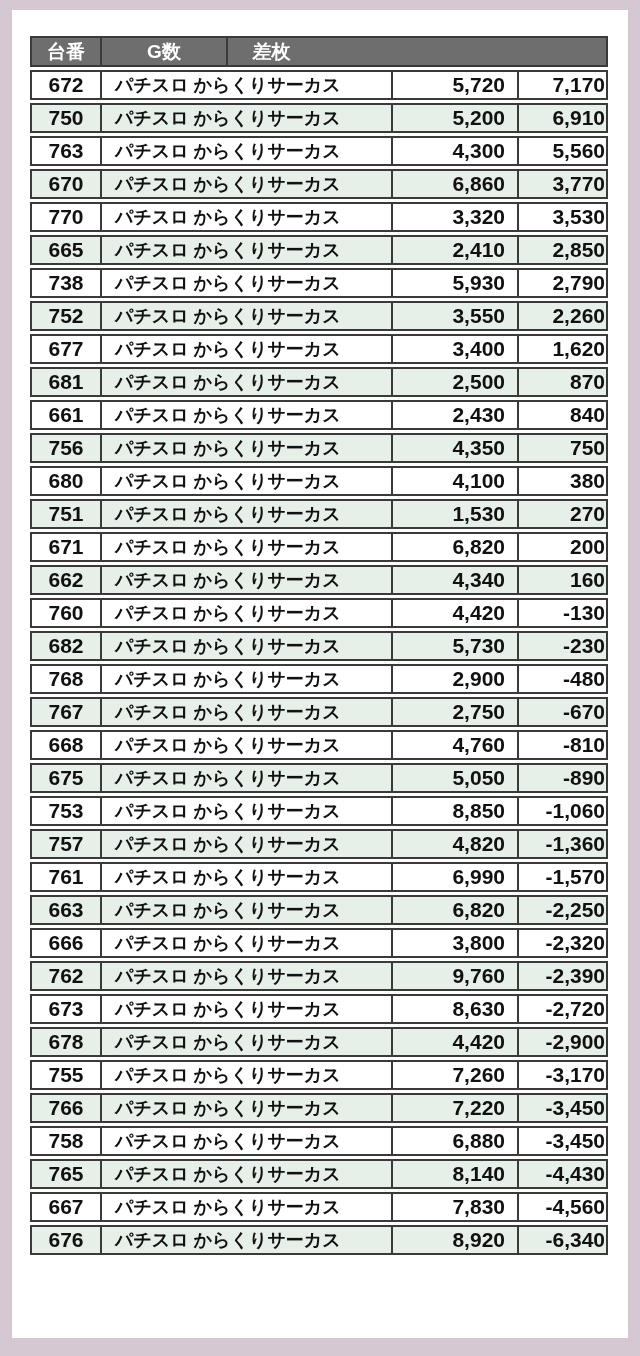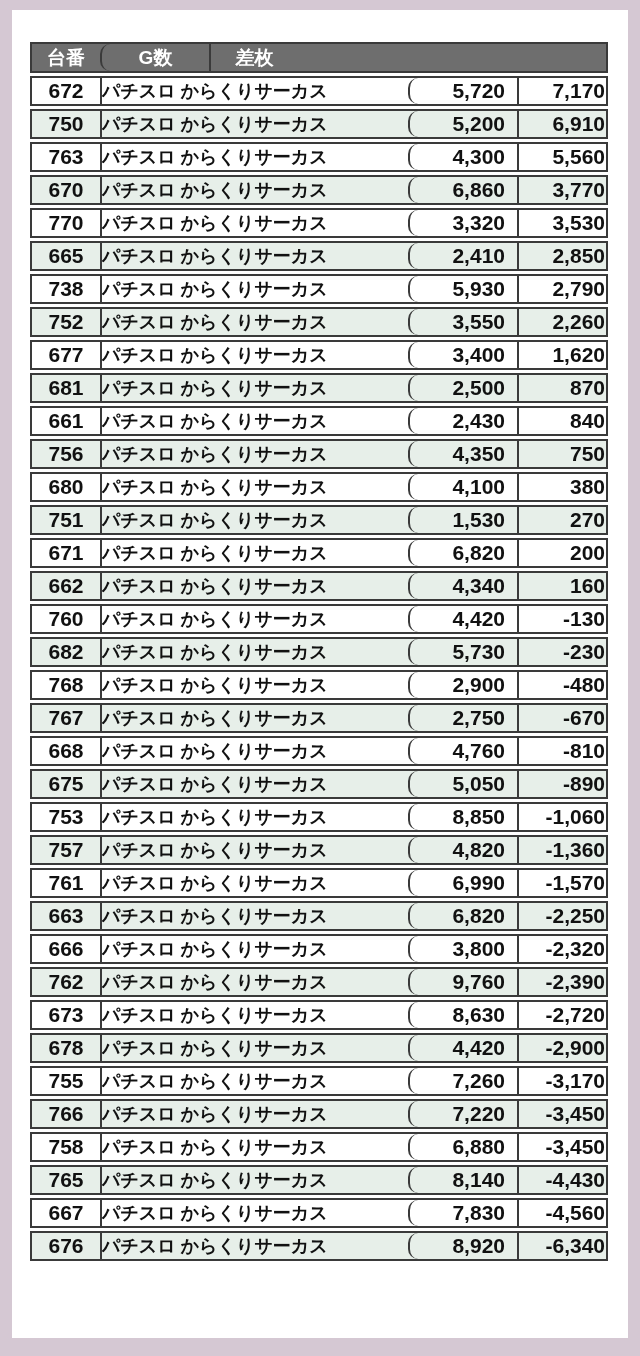--- a/index.html
+++ b/index.html
@@ -39,21 +39,21 @@
     align-items: center;
     justify-content: center;
     font-weight: bold;
     font-size: 40px;
     letter-spacing: -1px;
     white-space: nowrap;
     color: #0b0b0b;
     text-shadow: 1px 1px 0 #6d1414, -1px -1px 0 #6d1414, 1px -1px 0 #6d1414, -1px 1px 0 #6d1414;
   }
   .thead {
-    margin-top: 14px;
+    margin-top: 8px;
     margin-bottom: 3px;
     display: flex;
     box-sizing: border-box;
     width: 578px;
     height: 31px;
     border: 2px solid #3a3a3a;
     background: #6e6e6e;
     color: #ffffff;
     font-weight: bold;
     font-size: 19px;
@@ -74,22 +74,22 @@
   .cell {
     display: flex;
     align-items: center;
     box-sizing: border-box;
     overflow: hidden;
   }
   .cell + .cell {
     border-left: 2px solid #3a3a3a;
   }
   .c-dai  { width: 68px;  justify-content: center; font-size: 21px; }
-  .c-kishu{ flex: 1;      justify-content: flex-start; font-size: 18px; letter-spacing: 0px; }
-  .c-g    { width: 109px; justify-content: flex-end; padding-right: 12px; font-size: 21px; border-radius: 10px; }
+  .c-kishu{ flex: 1;      justify-content: flex-start; padding-left: 13px; font-size: 18px; letter-spacing: 0px; }
+  .c-g    { width: 126px; justify-content: flex-end; padding-right: 12px; font-size: 21px; }
   .c-sa   { width: 89px;  justify-content: flex-end; padding-right: 1px;  font-size: 21px; }
   .thead .cell { justify-content: center; padding: 0; font-size: 19px; }
 </style>
 </head>
 <body>
 
 <div class="card">
   <div class="inner">
     <div class="thead">
       <div class="cell c-dai">台番</div>

